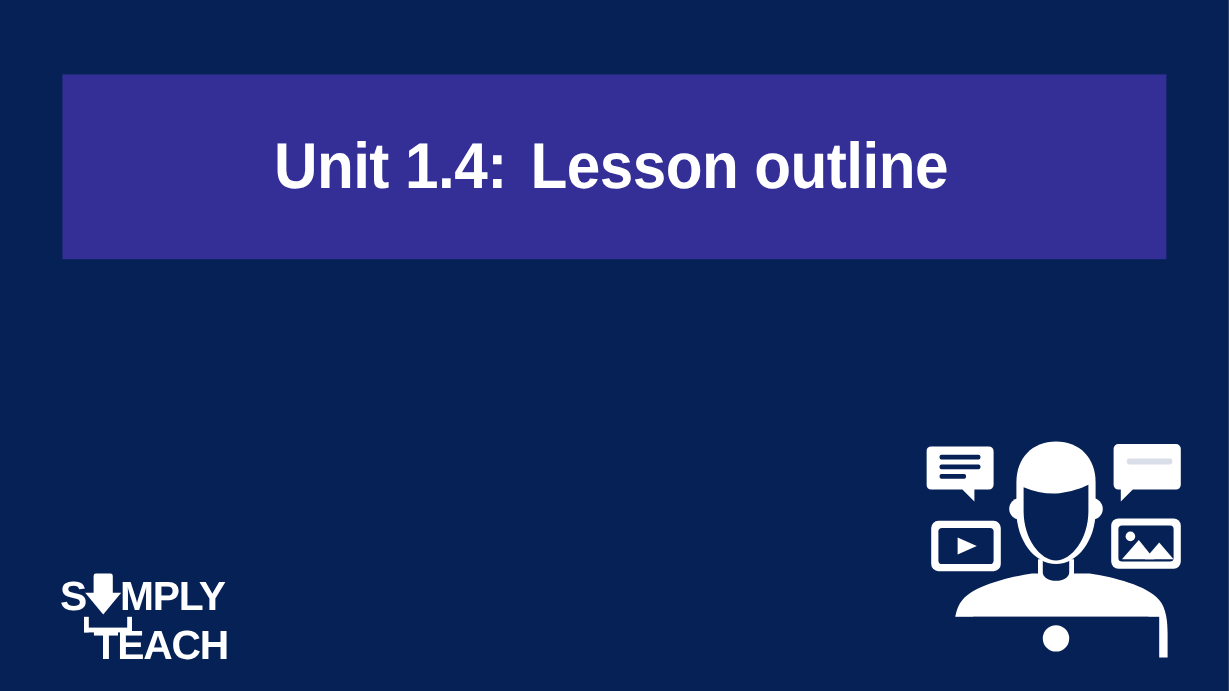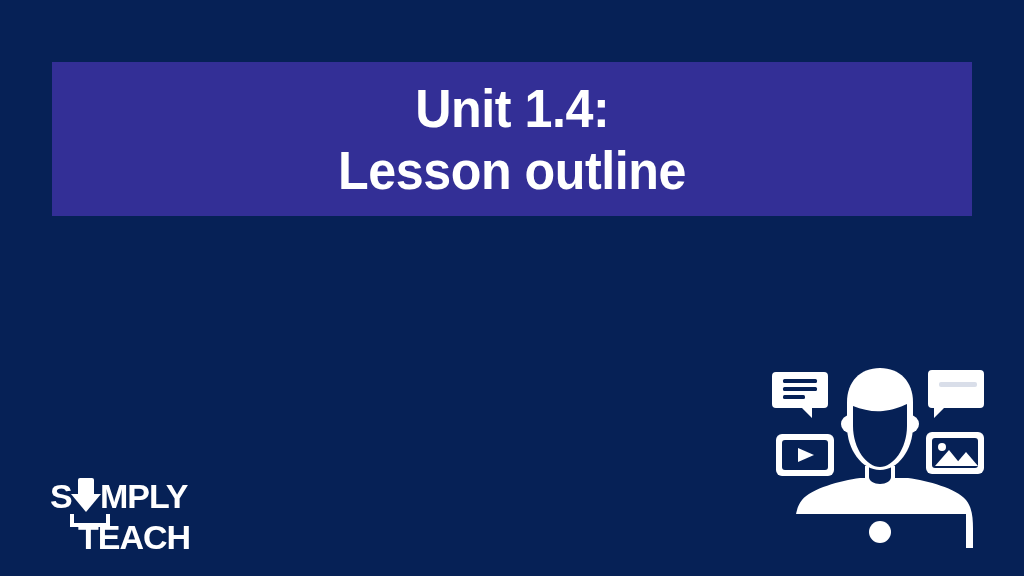--- a/index.html
+++ b/index.html
@@ -23,21 +23,20 @@
 
   
   #title-banner {
     position: absolute;
     left: 52px;
     top: 62px;
     width: 920px;
     height: 154px;
     background: #332f96;
     display: flex;
-    flex-direction: column;
     align-items: center;
     justify-content: center;
     box-sizing: border-box;
   }
   .title-line {
     color: #ffffff;
     font-family: "Liberation Sans", sans-serif;
     font-weight: bold;
     font-size: 54px;
     line-height: 62px;

